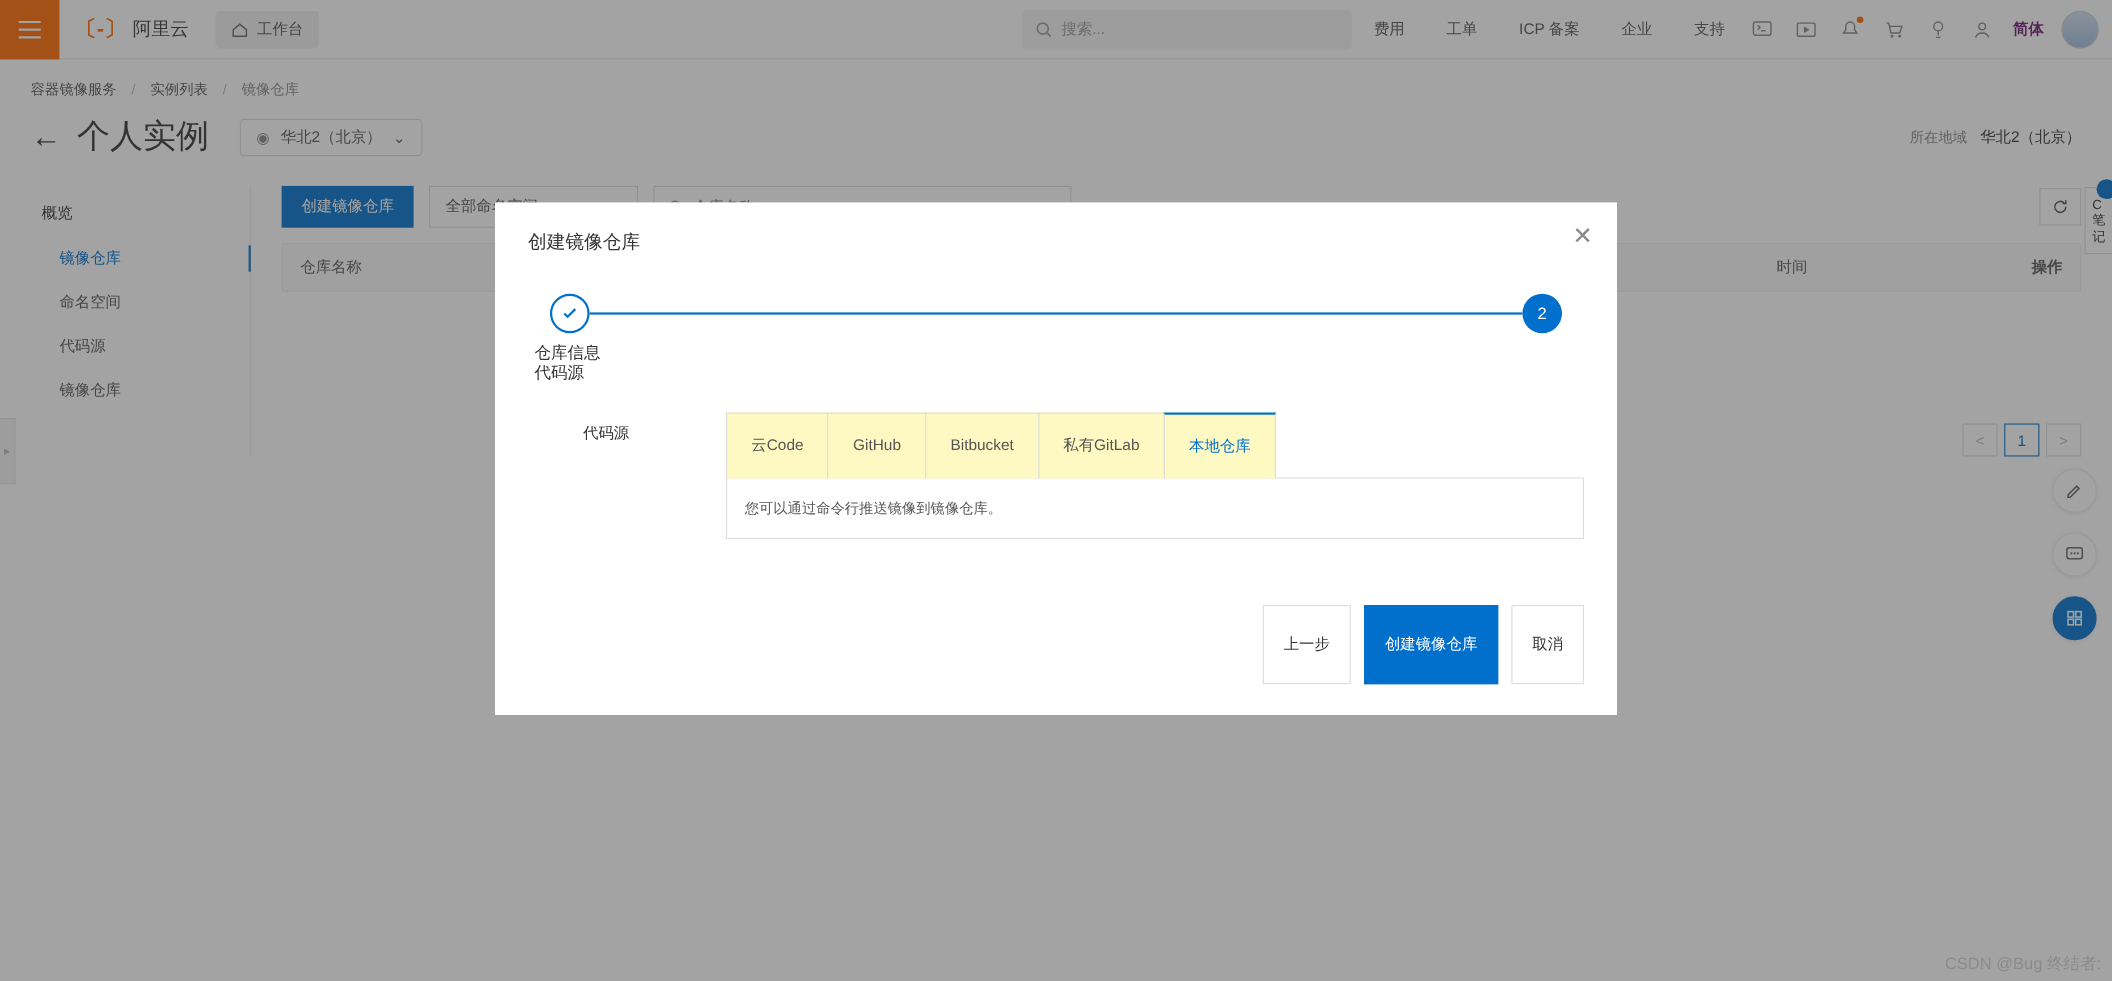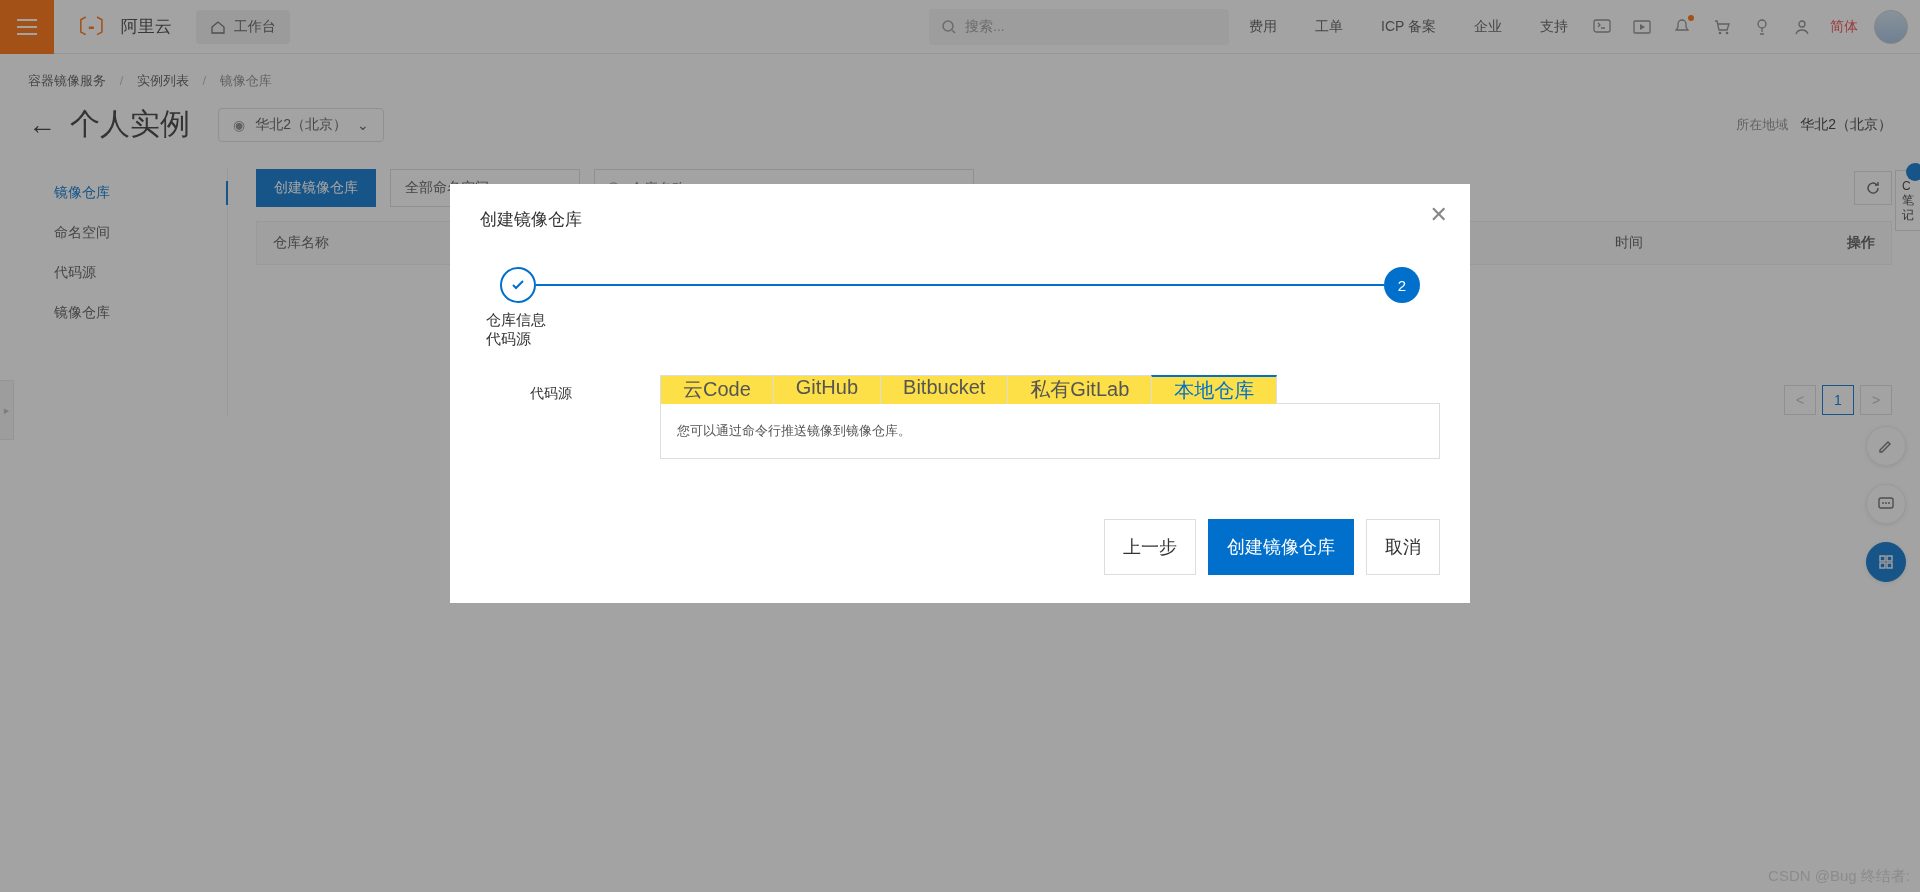--- a/index.html
+++ b/index.html
@@ -13,21 +13,21 @@
 .logo-icon { color: #ff6a00; font-weight: bold; font-size: 20px; }
 .logo-text { color: #3a3a3a; font-size: 17px; font-weight: 500; }
 .workbench { margin-left: 24px; background: #f0f0f0; border-radius: 4px; padding: 8px 14px; display: flex; align-items: center; gap: 8px; color: #555; cursor: pointer; }
 .topbar-spacer { flex: 1; }
 .search-top { width: 300px; height: 36px; background: #f5f5f5; border-radius: 4px; display: flex; align-items: center; padding: 0 12px; color: #999; gap: 8px; margin-right: 20px; }
 .top-links { display: flex; align-items: center; gap: 38px; color: #555; }
 .top-links span { cursor: pointer; }
 .top-icons { display: flex; align-items: center; gap: 20px; margin-left: 24px; color: #888; }
 .top-icon { width: 20px; height: 20px; cursor: pointer; position: relative; }
 .bell-dot { position: absolute; top: -2px; right: -2px; width: 6px; height: 6px; background: #ff6a00; border-radius: 50%; }
-.lang { margin-left: 18px; color: #ef4444; cursor: pointer; }
+.lang { margin-left: 18px; color: #701a75; cursor: pointer; font-weight: bold; }
 .avatar { width: 34px; height: 34px; border-radius: 50%; background: linear-gradient(#d0e0f0,#a0c0e0); margin-left: 16px; cursor: pointer; border: 1px solid #ccc; }
 
 
 .crumbs { padding: 18px 28px 0 28px; color: #888; font-size: 13px; }
 .crumbs a { color: #555; text-decoration: none; cursor: pointer; }
 .crumbs .sep { margin: 0 10px; color: #bbb; }
 
 
 .title-row { display: flex; align-items: center; padding: 14px 28px 24px 28px; }
 .back-arrow { font-size: 28px; margin-right: 14px; cursor: pointer; }
@@ -73,26 +73,26 @@
 .step-done { border: 2px solid #0070cc; color: #0070cc; }
 .step-active { background: #0070cc; color: #fff; }
 .step-line { flex: 1; height: 2px; background: #0070cc; }
 .step-labels { display: flex; justify-content: space-between; padding: 0 6px; margin-bottom: 26px; flex-direction: column; }
 .step-label { color: #333; font-weight: 500; font-size: 15px; }
 
 .form-row { display: flex; margin-bottom: 14px; }
 .form-label { width: 180px; text-align: left; padding-top: 10px; color: #333; padding-left: 50px; font-size: 14px; }
 .form-field { flex: 1; }
 .tabs { display: flex; border-bottom: 1px solid #ddd; }
-.tab { padding: 0 22px; background: #fde047; border: 1px solid #ddd; border-bottom: none; margin-bottom: -1px; margin-right: -1px; color: #555; cursor: pointer; font-size: 20px; }
+.tab { padding: 20px 22px; background: #fef9c3; border: 1px solid #ddd; border-bottom: none; margin-bottom: -1px; margin-right: -1px; color: #555; cursor: pointer; font-size: 14px; }
 .tab.active { color: #0070cc; border-top: 2px solid #0070cc; }
 .tab-content { border: 1px solid #ddd; border-top: none; padding: 18px 16px; color: #555; font-size: 13px; }
 
 .modal-footer { display: flex; justify-content: flex-end; gap: 12px; margin-top: 60px; }
-.btn { padding: 15px 18px; border: 1px solid #ddd; background: #fff; cursor: pointer; font-size: 18px; color: #333; }
+.btn { padding: 26px 18px; border: 1px solid #ddd; background: #fff; cursor: pointer; font-size: 14px; color: #333; }
 .btn-blue { background: #0070cc; border-color: #0070cc; color: #fff; }
 
 
 .float-right { position: absolute; right: 14px; top: 50%; transform: translateY(-20px); display: flex; flex-direction: column; gap: 18px; }
 .float-btn { width: 40px; height: 40px; border-radius: 50%; background: #fff; border: 1px solid #eee; display: flex; align-items: center; justify-content: center; cursor: pointer; color: #666; font-size: 18px; box-shadow: 0 1px 4px rgba(0,0,0,0.1); }
 .float-btn.blue { background: #0070cc; color: #fff; border-color: #0070cc; }
 .note-tab { position: absolute; right: 0; top: 170px; background: #fff; border: 1px solid #ddd; border-right: none; padding: 8px 6px; font-size: 12px; color: #333; cursor: pointer; line-height: 1.2; }
 .note-badge { position: absolute; top: -8px; right: -4px; width: 18px; height: 18px; background: #0070cc; border-radius: 50%; }
 .left-collapse { position: absolute; left: 0; top: 380px; width: 14px; height: 60px; background: #f5f5f5; border: 1px solid #e5e5e5; border-left: none; display: flex; align-items: center; justify-content: center; color: #bbb; cursor: pointer; font-size: 11px; }
 .watermark { position: absolute; right: 10px; bottom: 6px; color: rgba(120,120,120,0.55); font-size: 15px; }
@@ -192,20 +192,23 @@
     <span>华北2（北京）</span>
     <span>⌄</span>
   </div>
   <div class="title-spacer"></div>
   <span class="loc-label">所在地域</span>
   <span class="loc-value">华北2（北京）</span>
 </div>
 
 <div class="main">
   <div class="sidebar">
+    <div class="side-item">
+      <span>概览</span>
+    </div>
     <div class="side-sub active">镜像仓库</div>
     <div class="side-sub">命名空间</div>
     <div class="side-sub">代码源</div>
     <div class="side-sub">镜像仓库</div>
   </div>
 
   <div class="content">
     <div class="toolbar">
       <button class="btn-primary">创建镜像仓库</button>
       <div class="select">

